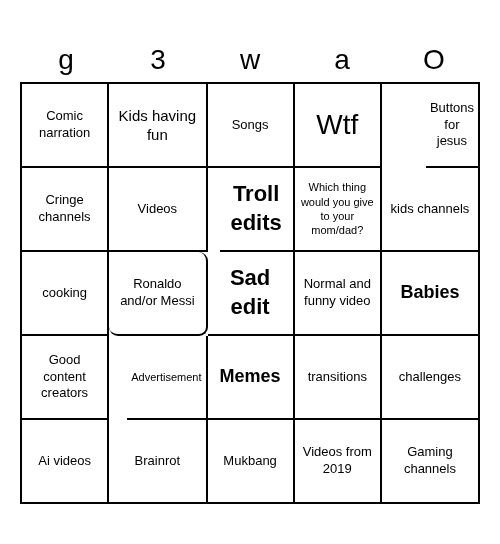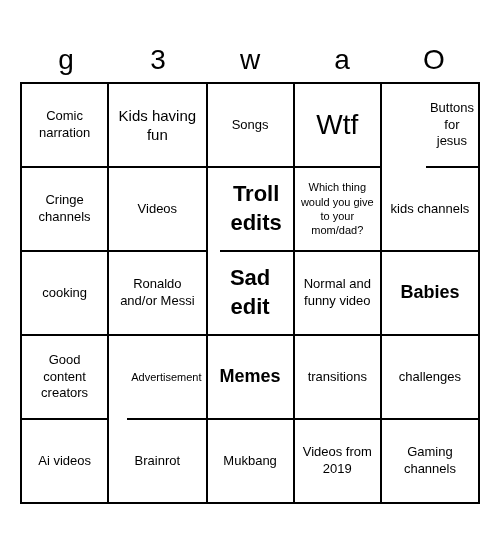--- a/index.html
+++ b/index.html
@@ -77,21 +77,21 @@
       <div class="cell" style="font-size: 15px;">Kids having fun</div>
       <div class="cell" style="font-size: 13px;">Songs</div>
       <div class="cell" style="font-size: 28px; font-weight: normal;">Wtf</div>
       <div class="cell" style="font-size: 13px; margin-left: 44px;">Buttons for jesus</div>
       <div class="cell" style="font-size: 13px;">Cringe channels</div>
       <div class="cell" style="font-size: 13px;">Videos</div>
       <div class="cell" style="font-size: 22px; font-weight: bold; margin-left: 12px;">Troll edits</div>
       <div class="cell" style="font-size: 11px;">Which thing would you give to your mom/dad?</div>
       <div class="cell" style="font-size: 13px;">kids channels</div>
       <div class="cell" style="font-size: 13px;">cooking</div>
-      <div class="cell" style="font-size: 13px;">Ronaldo and/or Messi</div>
+      <div class="cell" style="font-size: 13px; border-radius: 9px;">Ronaldo and/or Messi</div>
       <div class="cell" style="font-size: 22px; font-weight: bold;">Sad edit</div>
       <div class="cell" style="font-size: 13px; text-align: center;">Normal and funny video</div>
       <div class="cell" style="font-size: 18px; font-weight: bold;">Babies</div>
       <div class="cell" style="font-size: 13px;">Good content creators</div>
       <div class="cell" style="font-size: 11px; margin-left: 18px;">Advertisement</div>
       <div class="cell" style="font-size: 18px; font-weight: bold;">Memes</div>
       <div class="cell" style="font-size: 13px;">transitions</div>
       <div class="cell" style="font-size: 13px;">challenges</div>
       <div class="cell" style="font-size: 13px;">Ai videos</div>
       <div class="cell" style="font-size: 13px;">Brainrot</div>

